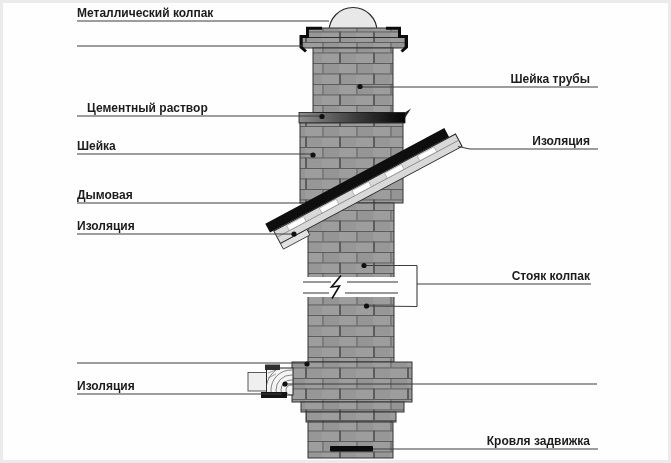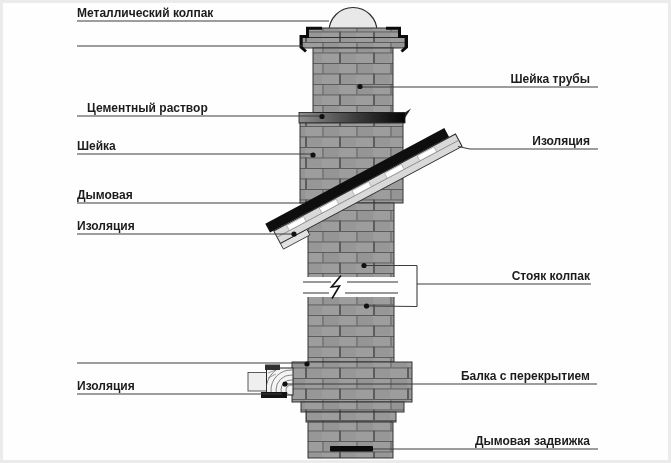--- a/index.html
+++ b/index.html
@@ -154,17 +154,16 @@
   <div class="lbl" style="left:77px;top:6px">Металлический колпак</div>
   <div class="lbl" style="left:87px;top:101px">Цементный раствор</div>
   <div class="lbl" style="left:77px;top:139px">Шейка</div>
   <div class="lbl" style="left:77px;top:188px">Дымовая</div>
   <div class="lbl" style="left:77px;top:219px">Изоляция</div>
   <div class="lbl" style="left:77px;top:379px">Изоляция</div>
 
   <div class="lbl right" style="right:81px;top:72px">Шейка трубы</div>
   <div class="lbl right" style="right:81px;top:134px">Изоляция</div>
   <div class="lbl right" style="right:81px;top:269px">Стояк колпак</div>
-  <div class="lbl right" style="right:81px;top:369px">Балка с перекрытием</div>
-  <div class="lbl right" style="right:81px;top:434px">Дымовая задвижка</div>
+  <div class="lbl right" style="right:81px;top:434px">Кровля задвижка</div>
 
   <div class="frame"></div>
 </div>
 
 </body></html>

